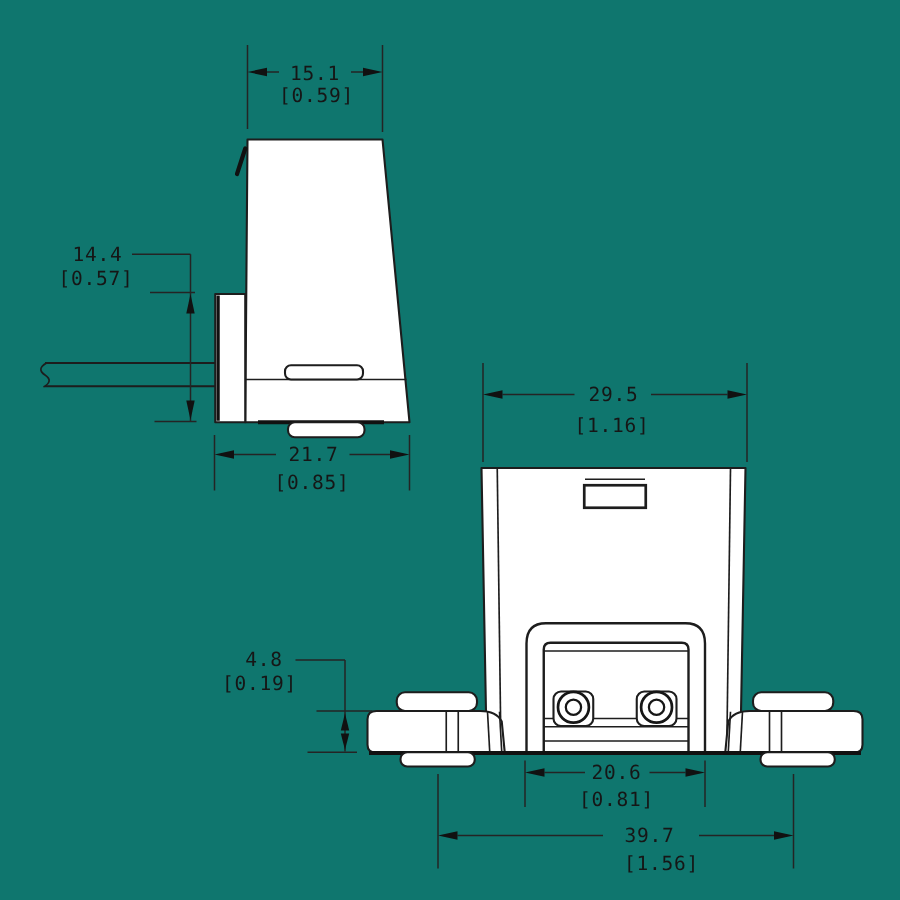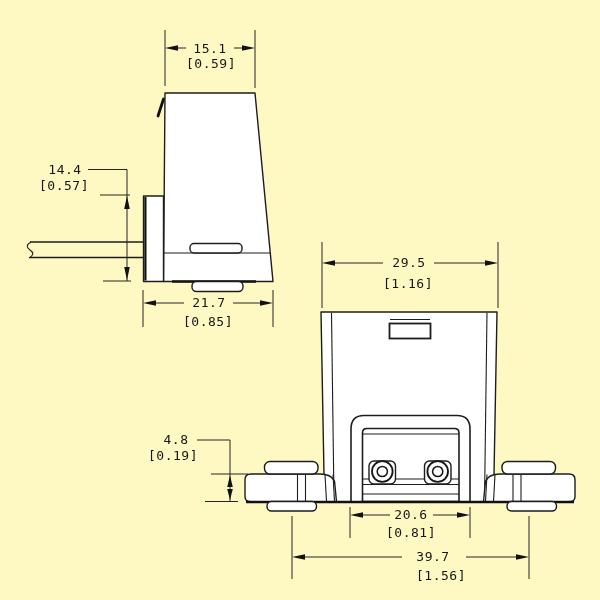--- a/index.html
+++ b/index.html
@@ -1,17 +1,17 @@
 <!DOCTYPE html>
 <html><head>
 <meta charset="utf-8">
 <style>
   html,body { margin:0; padding:0; background:#ffffff; }
   .stage {
-    position:relative; width:600px; height:600px; background:#fef9c3;
+    position:relative; width:600px; height:600px; background:#0f766e;
     font-family:"DejaVu Sans Mono", monospace;
   }
   svg { display:block; }
   .outline { fill:#ffffff; stroke:#1d1d1d; stroke-width:1.4; stroke-linejoin:round; }
   .outline2 { fill:#ffffff; stroke:#1d1d1d; stroke-width:1.6; stroke-linejoin:round; }
   .thin  { fill:none; stroke:#1d1d1d; stroke-width:1.1; }
   .edge  { fill:none; stroke:#1d1d1d; stroke-width:1.4; }
   .thick { fill:none; stroke:#111111; stroke-width:2.7; }
   .dim   { fill:none; stroke:#242424; stroke-width:1; }
   .arr   { fill:#111111; stroke:none; }

